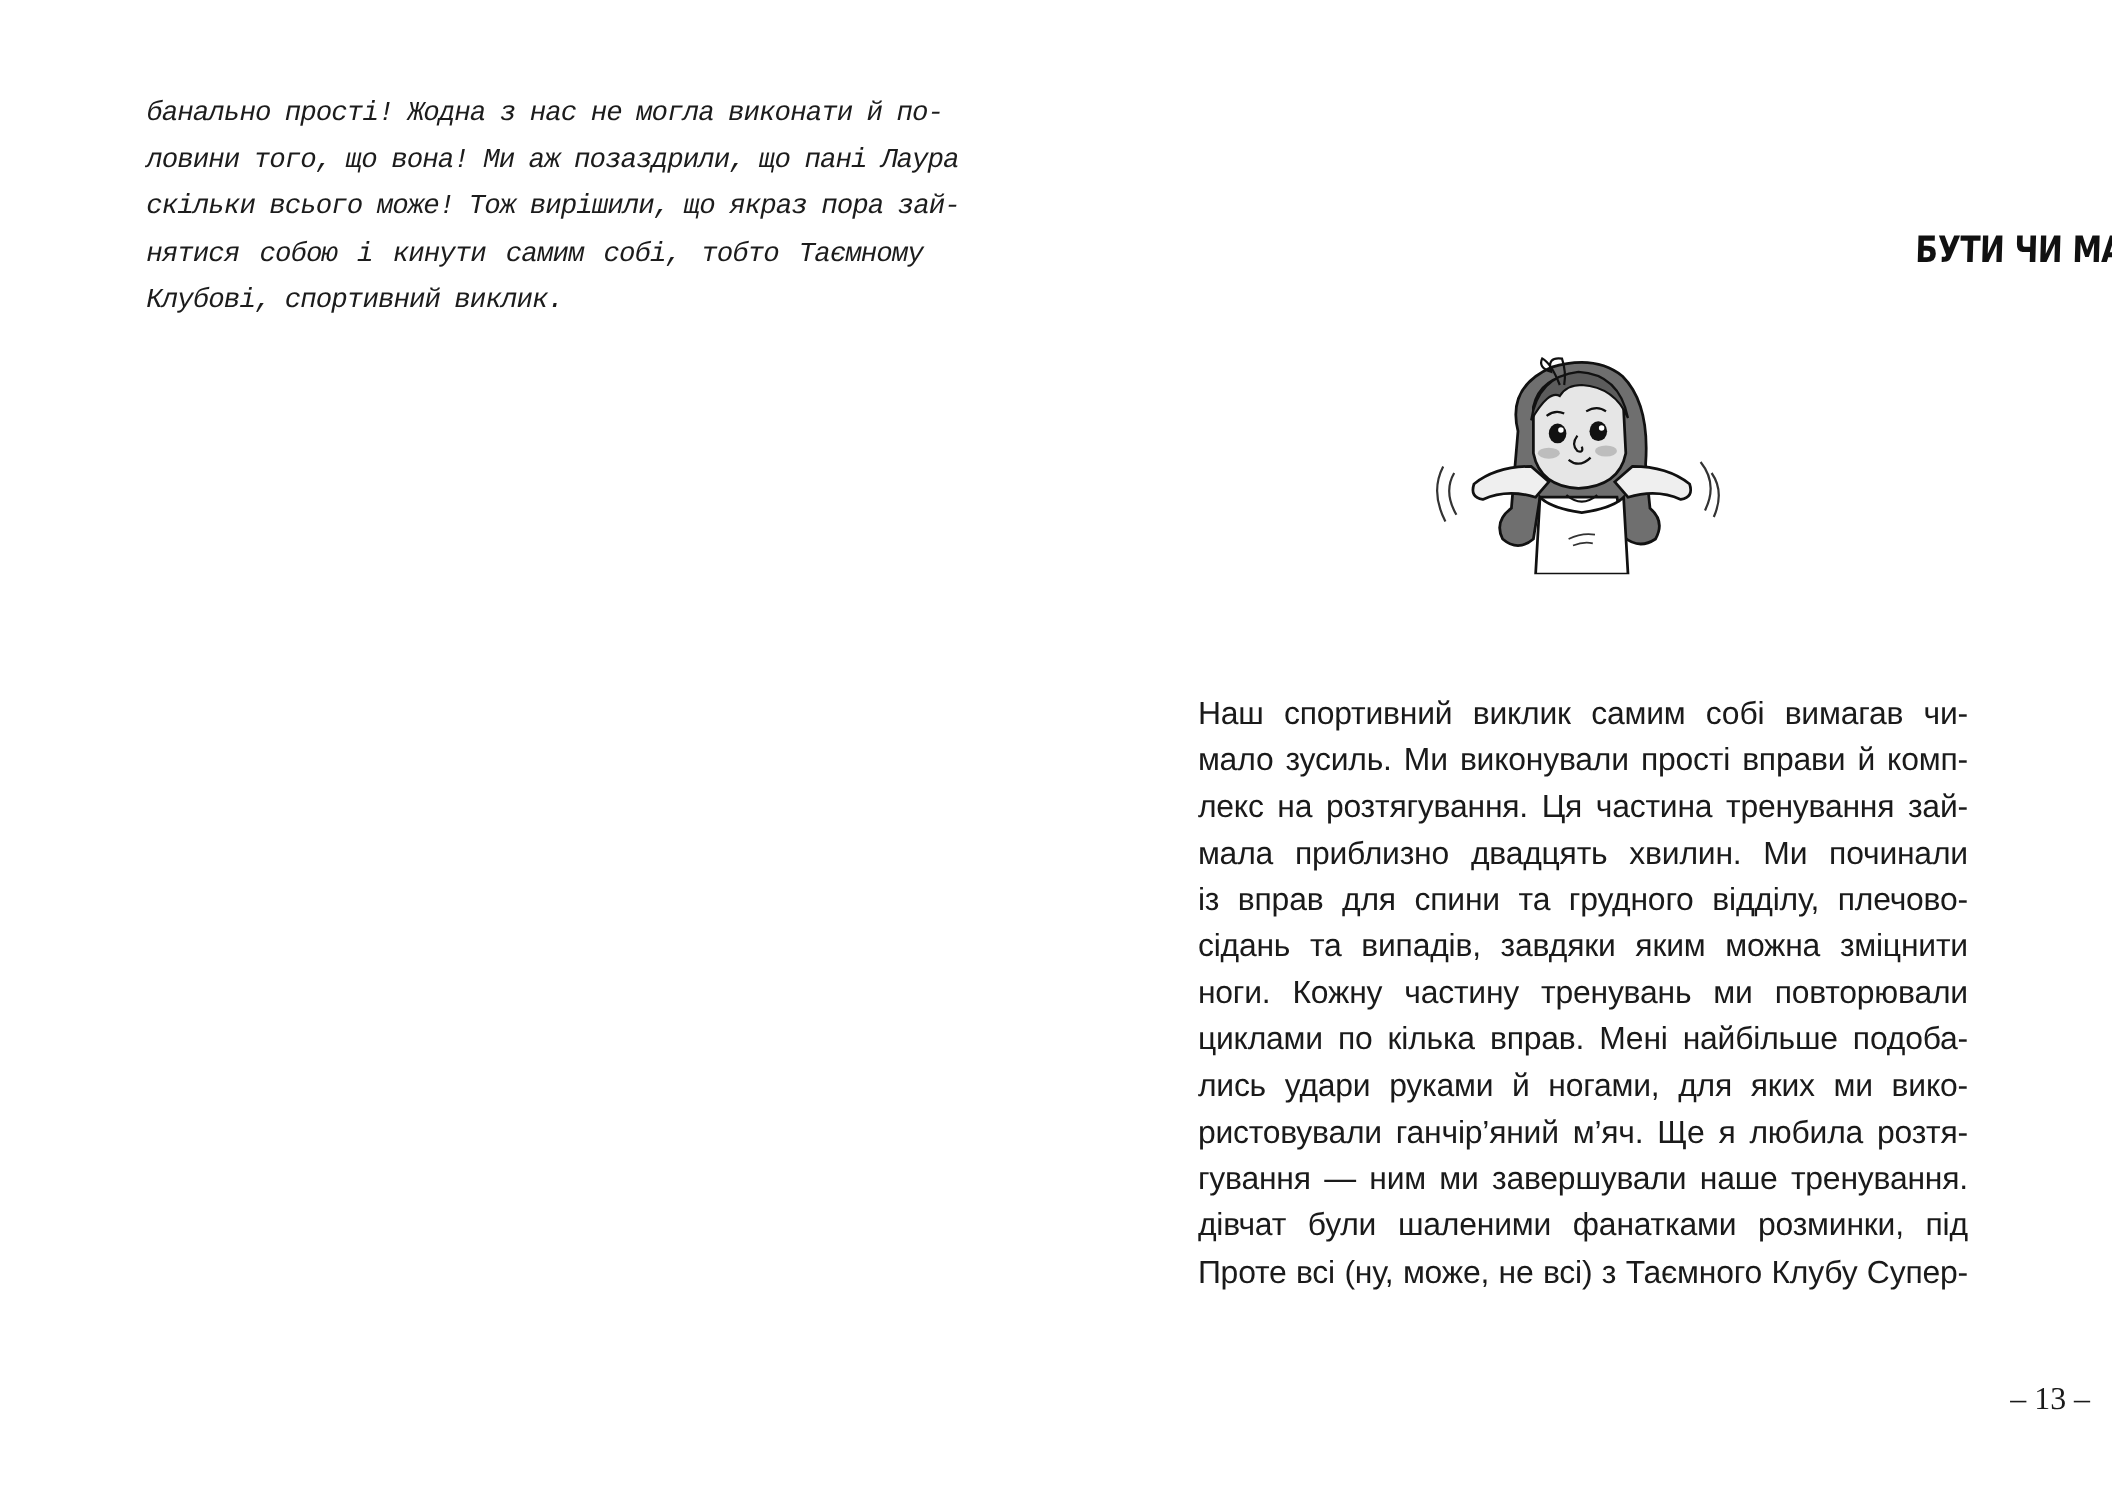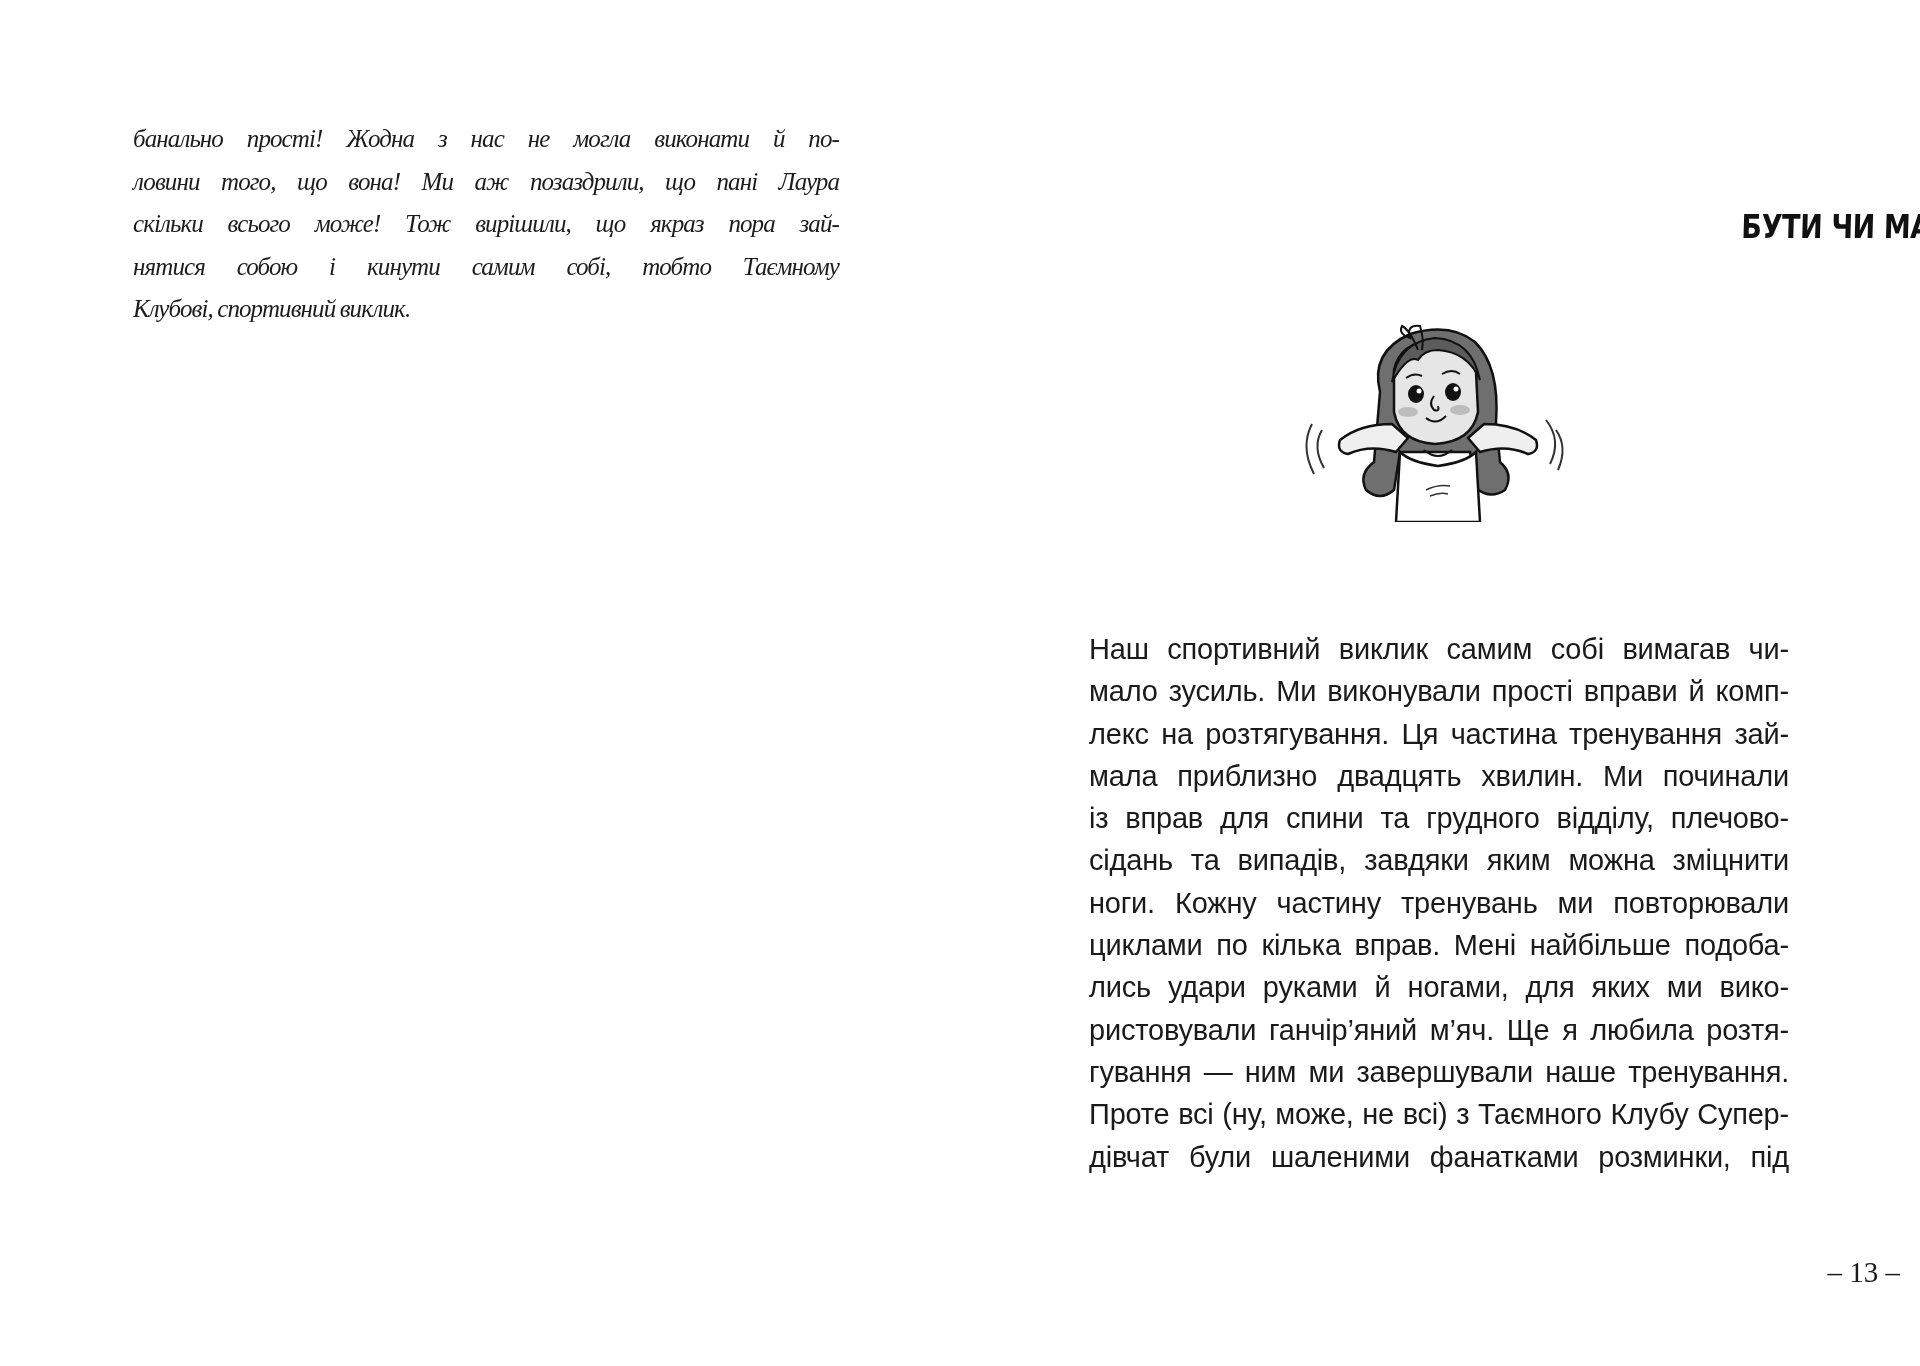--- a/index.html
+++ b/index.html
@@ -21,28 +21,27 @@
       width: 960px;
     }
     .page-left { left: 0; }
     .page-right { left: 960px; }
 
     .italic-text {
       position: absolute;
       left: 133px;
       top: 82px;
       width: 706px;
-      font-family: Liberation Serif, serif;
+      font-family: Liberation Mono, monospace;
       font-style: italic;
       font-size: 25px;
       line-height: 42.5px;
       letter-spacing: -0.9px;
       word-spacing: -1px;
       color: #1c1c1c;
-      margin-top: 36px;
     }
     .italic-text .line {
       display: block;
       white-space: nowrap;
       text-align: justify;
       text-align-last: justify;
     }
     .italic-text .line.last {
       text-align-last: left;
     }
@@ -176,18 +175,18 @@
     <span class="line">мало зусиль. Ми виконували прості вправи й комп-</span>
     <span class="line">лекс на розтягування. Ця частина тренування зай-</span>
     <span class="line">мала приблизно двадцять хвилин. Ми починали</span>
     <span class="line">із вправ для спини та грудного відділу, плечово-</span>
     <span class="line">сідань та випадів, завдяки яким можна зміцнити</span>
     <span class="line">ноги. Кожну частину тренувань ми повторювали</span>
     <span class="line">циклами по кілька вправ. Мені найбільше подоба-</span>
     <span class="line">лись удари руками й ногами, для яких ми вико-</span>
     <span class="line">ристовували ганчір’яний м’яч. Ще я любила розтя-</span>
     <span class="line">гування — ним ми завершували наше тренування.</span>
+    <span class="line">дівчат були шаленими фанатками розминки, під</span>
     <span class="line">Проте всі (ну, може, не всі) з Таємного Клубу Супер-</span>
-    <span class="line">дівчат були шаленими фанатками розминки, під</span>
   </div>
 
   <div class="page-number">– 13 –</div>
 </div>
 
 </body></html>

